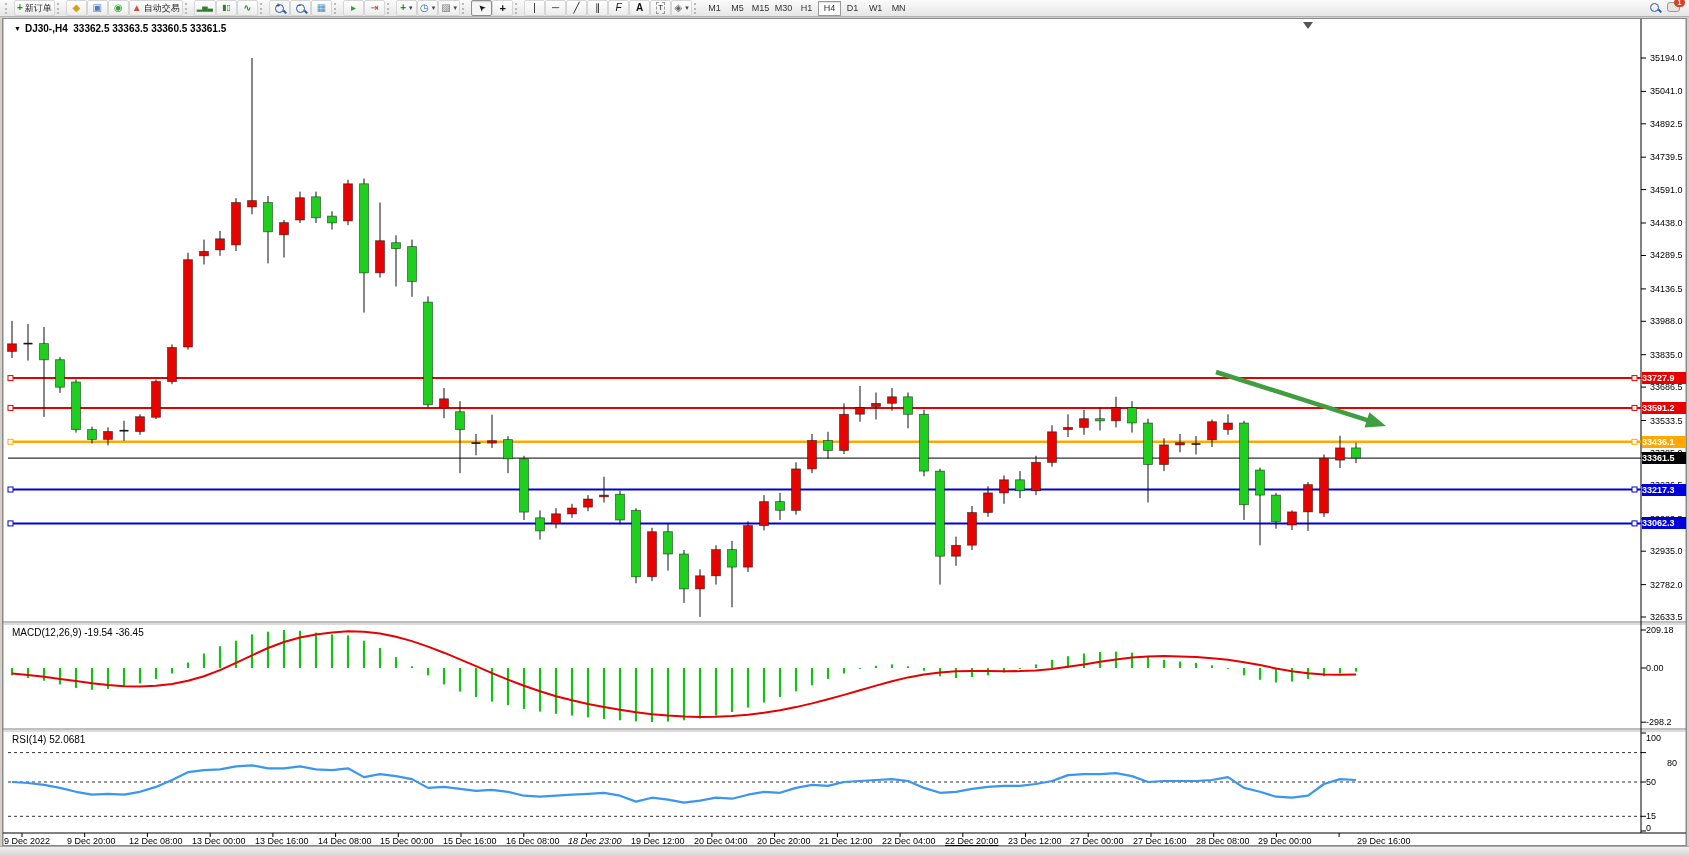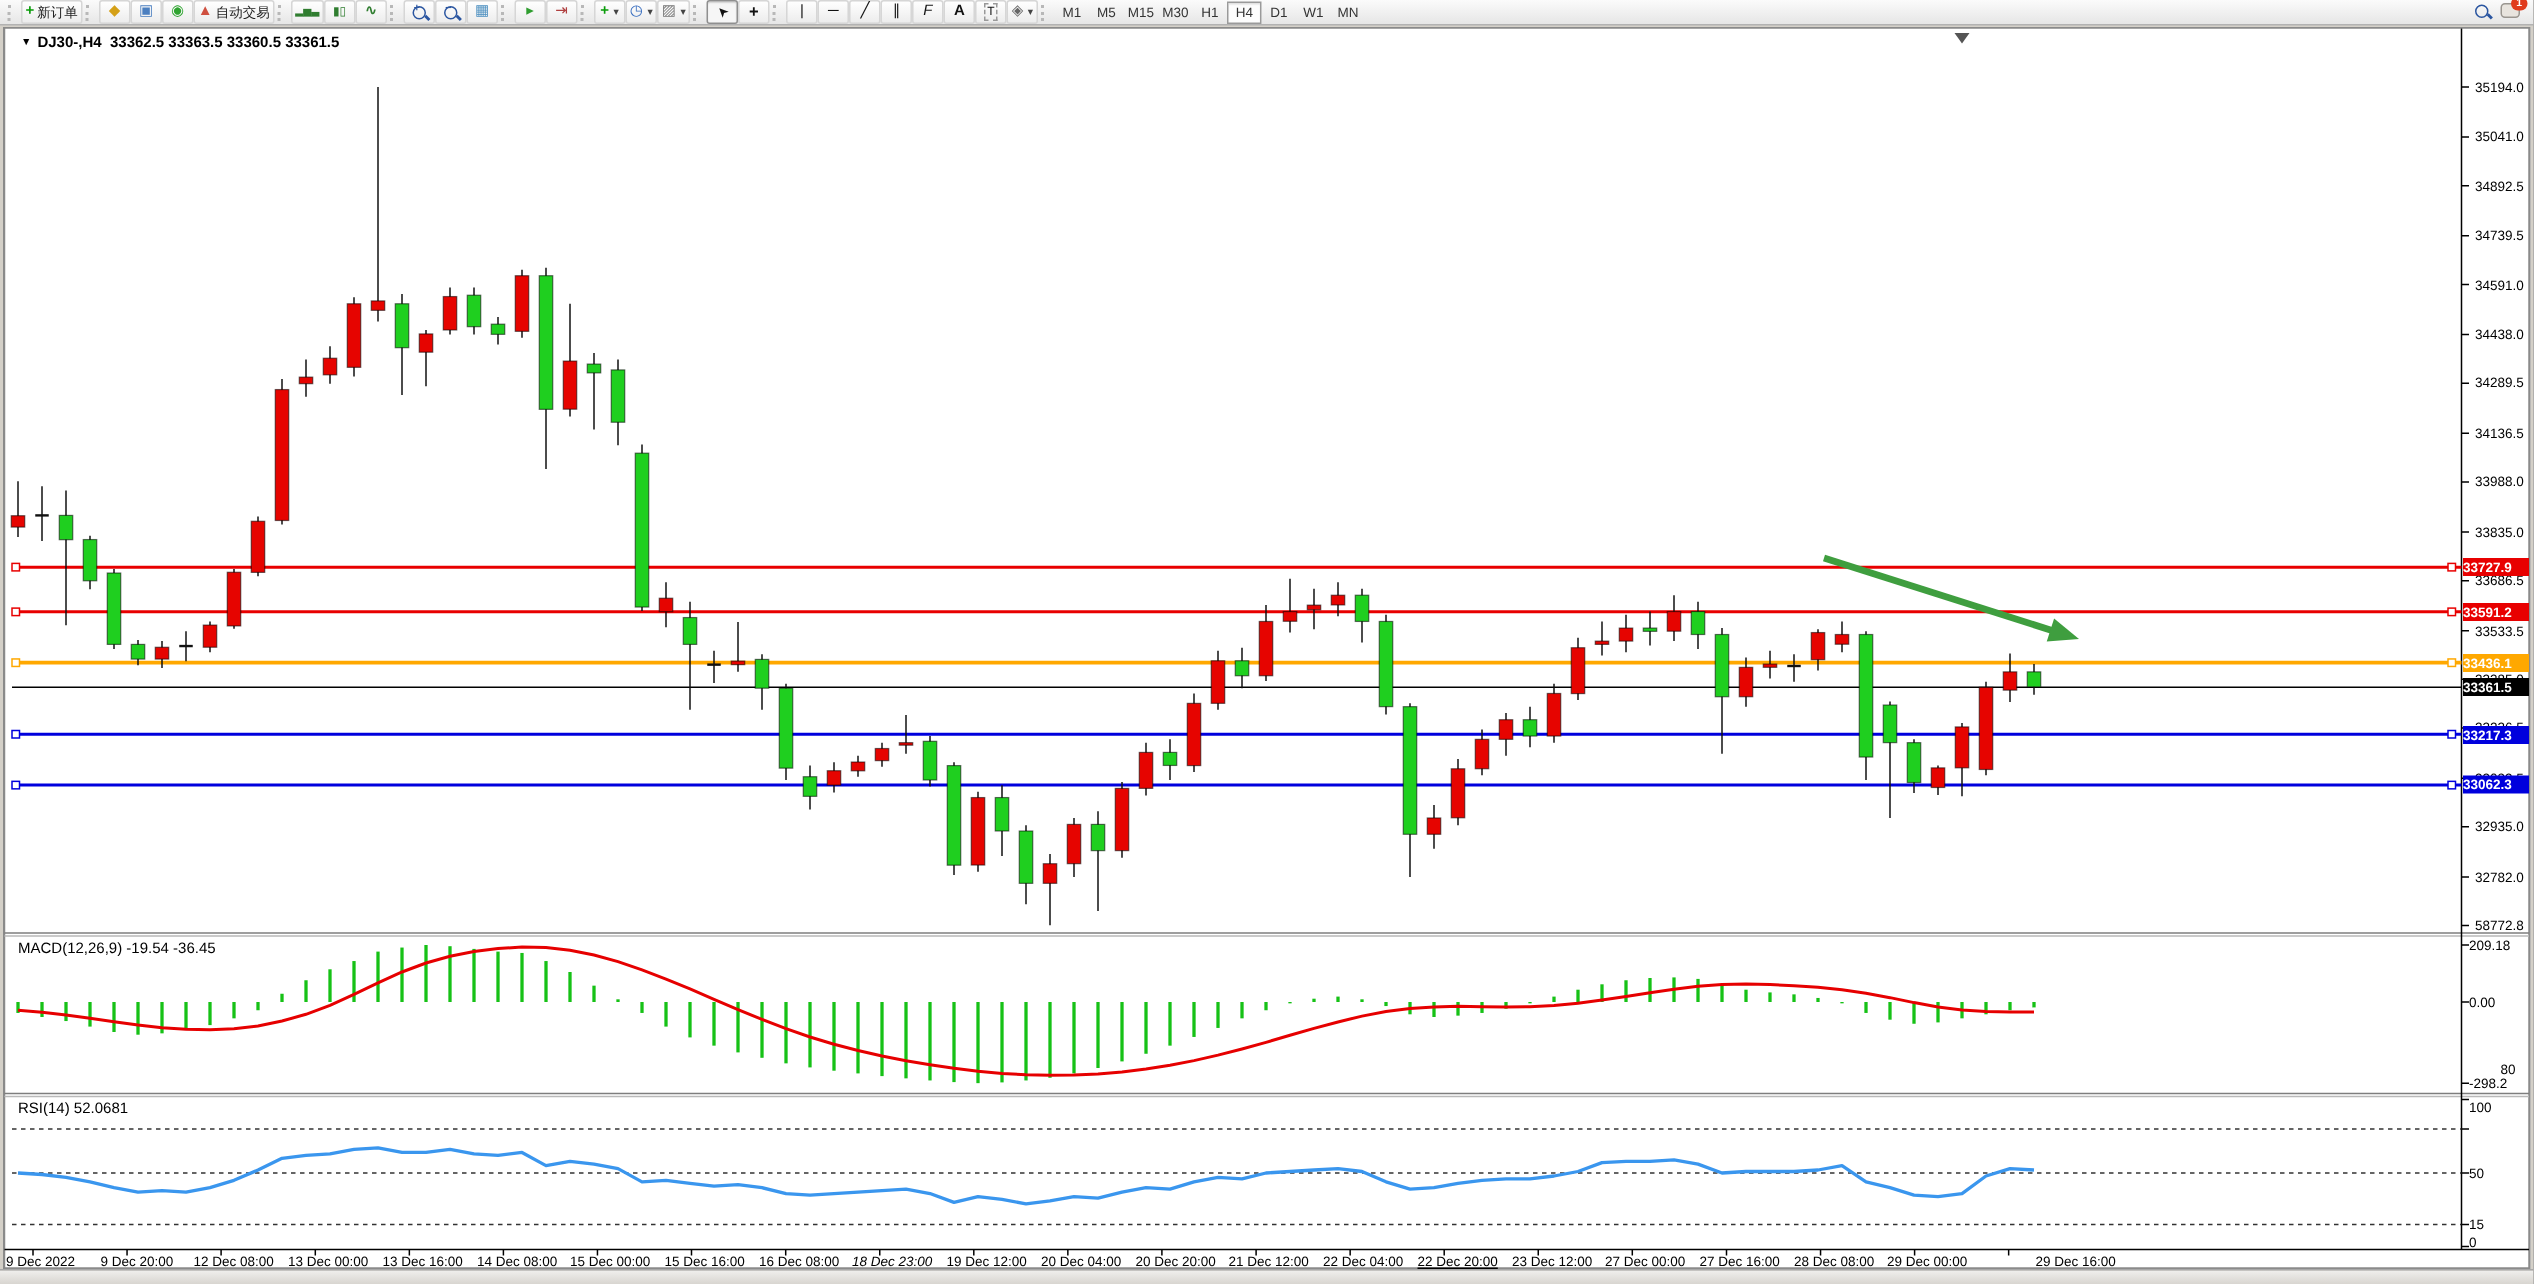--- a/index.html
+++ b/index.html
@@ -541,34 +541,34 @@
       <div class="ax-tick" style="top: 284px;">34136.5</div>
       <div class="ax-tick" style="top: 316px;">33988.0</div>
       <div class="ax-tick" style="top: 350px;">33835.0</div>
       <div class="ax-tick" style="top: 382px;">33686.5</div>
       <div class="ax-tick" style="top: 416px;">33533.5</div>
       <div class="ax-tick" style="top: 448px;">33385.0</div>
       <div class="ax-tick" style="top: 480px;">33236.5</div>
       <div class="ax-tick" style="top: 514px;">33083.5</div>
       <div class="ax-tick" style="top: 546px;">32935.0</div>
       <div class="ax-tick" style="top: 580px;">32782.0</div>
-      <div class="ax-tick" style="top: 612px;">58772.8</div>
+      <div class="ax-tick" style="top: 612px;">32633.5</div>
       <div class="px-label" style="top: 372px; background: rgb(232, 0, 0);">33727.9</div>
       <div class="px-label" style="top: 402px; background: rgb(232, 0, 0);">33591.2</div>
       <div class="px-label" style="top: 436px; background: rgb(255, 168, 0);">33436.1</div>
       <div class="px-label" style="top: 452px; background: rgb(0, 0, 0);">33361.5</div>
       <div class="px-label" style="top: 484px; background: rgb(0, 0, 221);">33217.3</div>
       <div class="px-label" style="top: 517px; background: rgb(0, 0, 221);">33062.3</div>
     </div>
   <div id="indicator-axis">
       <div class="ind-tick" style="top: 625px;">209.18</div>
       <div class="ind-tick" style="top: 663px;">0.00</div>
       <div class="ind-tick" style="top: 717px;">-298.2</div>
       <div class="ind-tick" style="top: 733px;">100</div>
-      <div class="ind-tick" style="top: 708px; padding-left: 21px;">80</div>
+      <div class="ind-tick" style="top: 758px; padding-left: 21px;">80</div>
       <div class="ind-tick" style="top: 777px;">50</div>
       <div class="ind-tick" style="top: 811px;">15</div>
       <div class="ind-tick" style="top: 823px;">0</div>
     </div>
   <div id="date-axis">
       <div class="dt-label" style="left: 4px;">9 Dec 2022</div>
       <div class="dt-label" style="left: 67px;">9 Dec 20:00</div>
       <div class="dt-label" style="left: 129px;">12 Dec 08:00</div>
       <div class="dt-label" style="left: 192px;">13 Dec 00:00</div>
       <div class="dt-label" style="left: 255px;">13 Dec 16:00</div>

